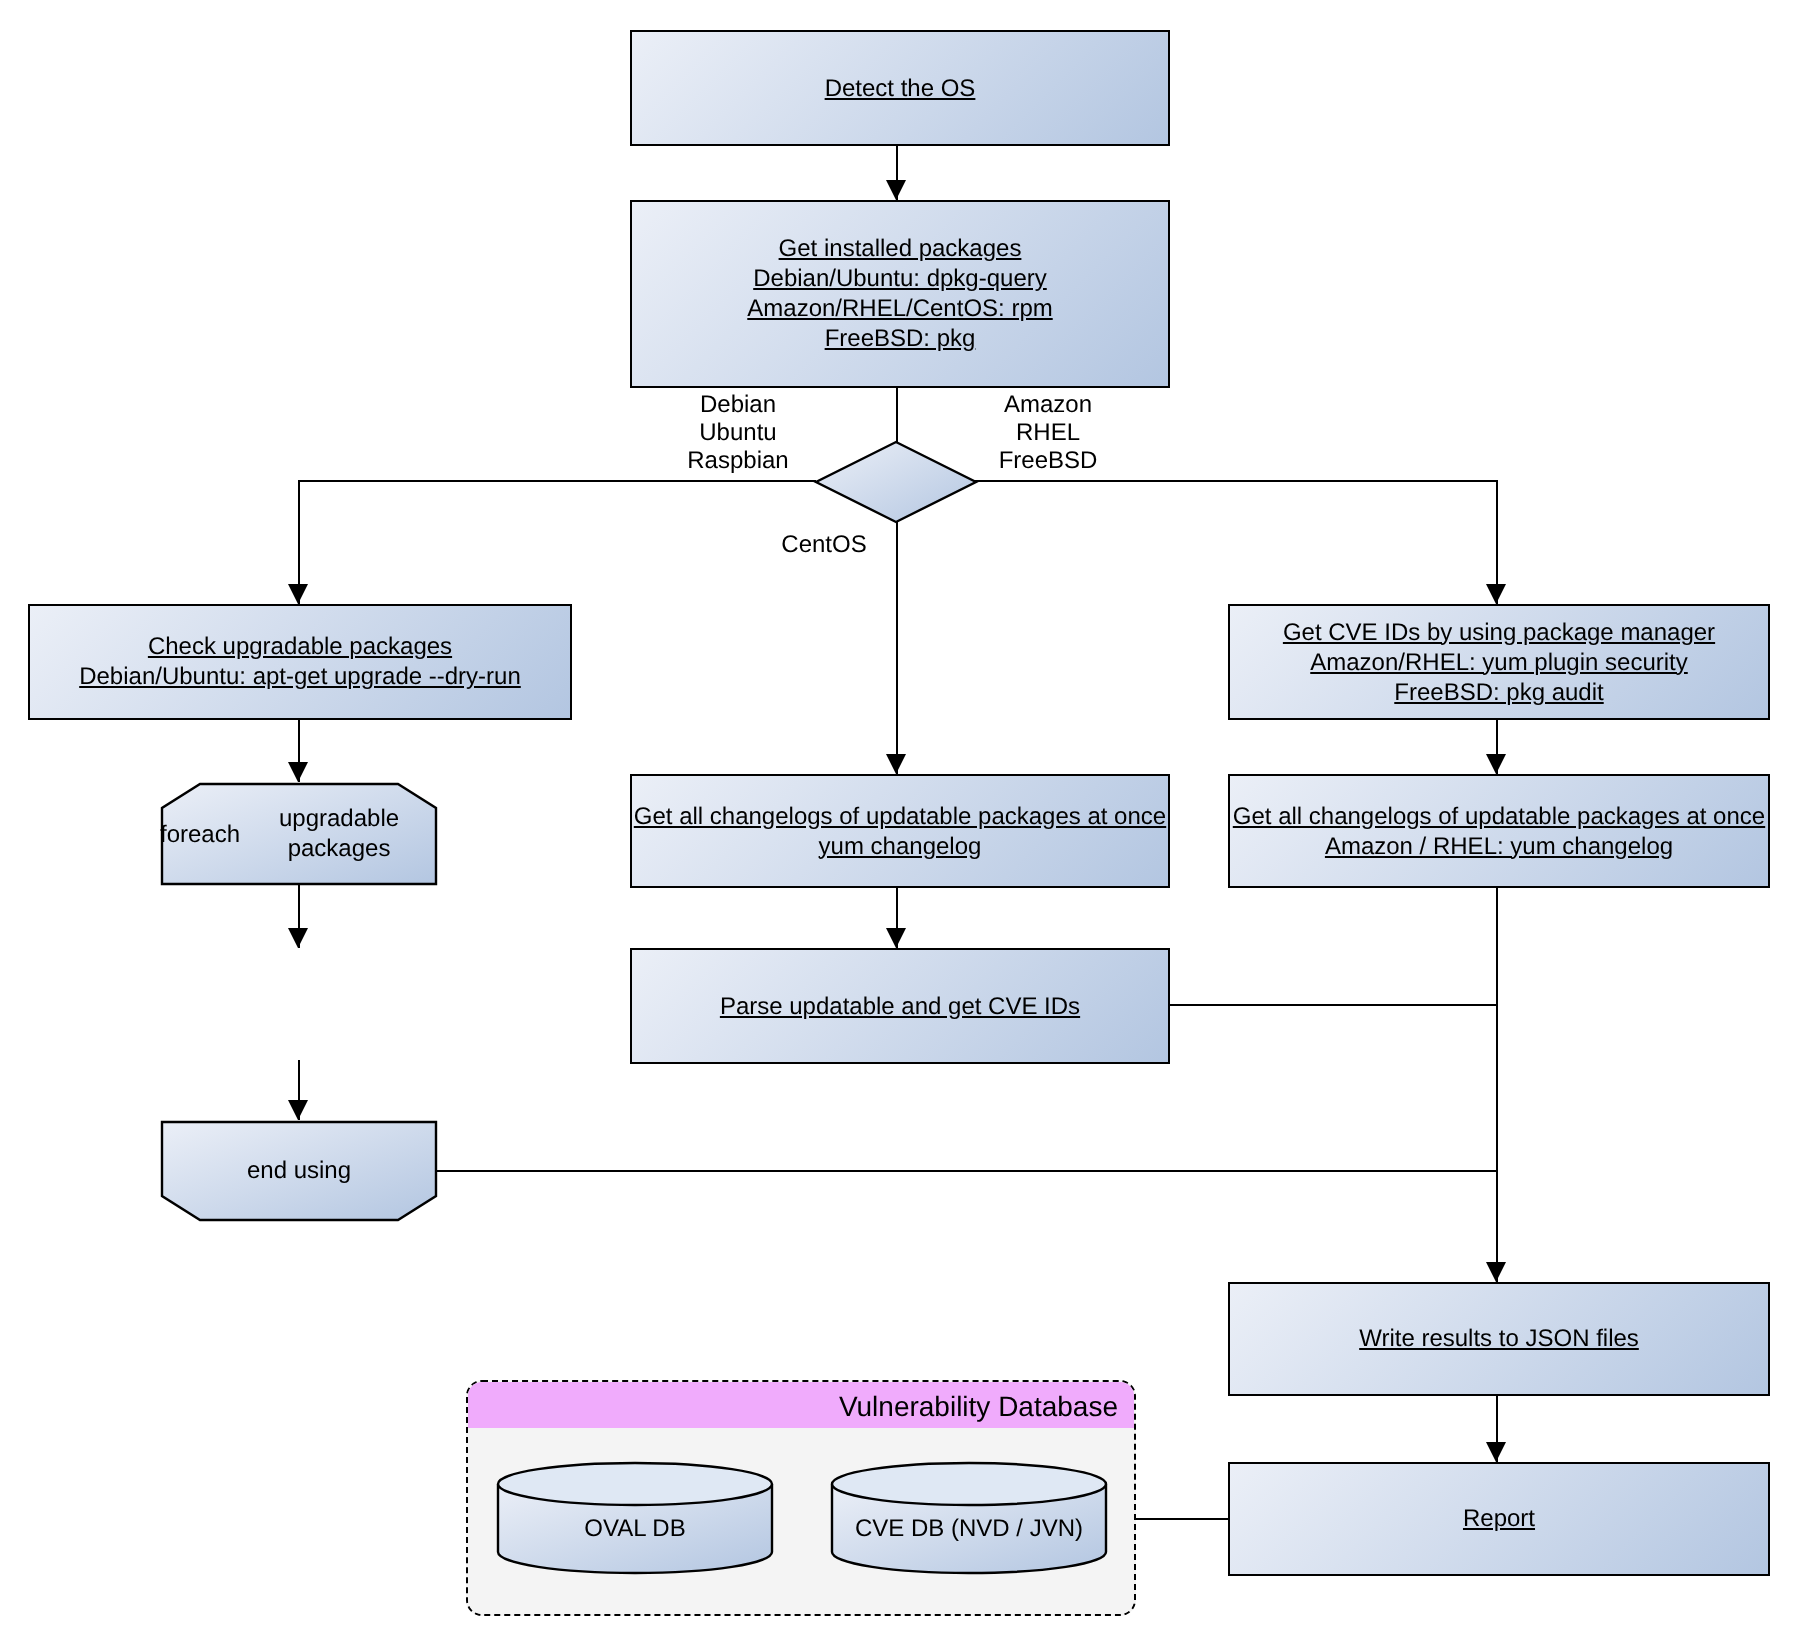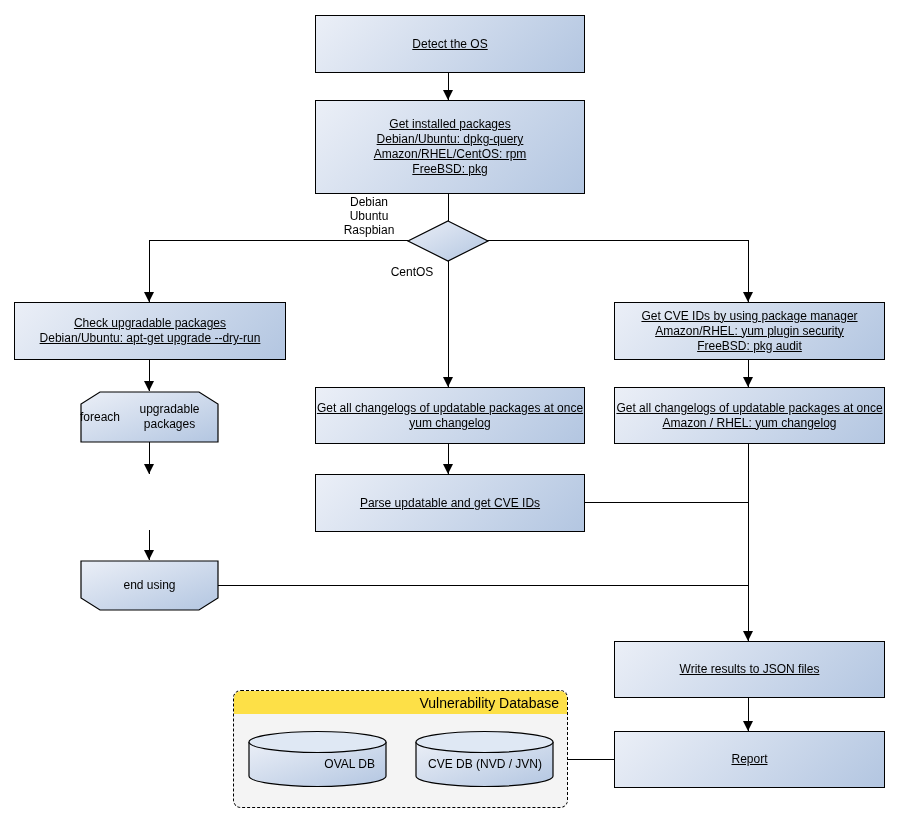--- a/index.html
+++ b/index.html
@@ -31,26 +31,26 @@
     display:flex;align-items:center;justify-content:center;
     text-align:center;line-height:15px;
   }
   .branch-label{position:absolute;text-align:center;line-height:14px;}
   
   .db-container{
     position:absolute;border:1px dashed #000;border-radius:8px;background:#f4f4f4;
     box-sizing:border-box;
   }
   .db-band{
-    position:absolute;left:0;top:0;width:100%;height:23px;background:#fde047;
+    position:absolute;left:0;top:0;width:100%;height:23px;background:#f0abfc;
     border-radius:7px 7px 0 0;display:flex;align-items:center;justify-content:flex-end;
     padding-right:8px;font-size:14px;box-sizing:border-box;
   }
   .cylinder{position:absolute;width:139px;height:58px;}
-  .cyl-label{position:absolute;left:0;right:12px;top:27px;text-align:right;white-space:nowrap;}
+  .cyl-label{position:absolute;left:0;right:0;top:27px;text-align:center;white-space:nowrap;}
 </style>
 </head>
 <body>
 
 <div class="canvas">
 
   <svg width="0" height="0" style="position:absolute">
     <defs>
       <linearGradient id="nodeGrad" x1="0%" y1="0%" x2="100%" y2="100%">
         <stop offset="0" stop-color="#ebeff7"></stop>
@@ -103,20 +103,25 @@
   <div class="shape-node" style="left:406px;top:219px;width:84px;height:44px">
     <svg width="84" height="44">
       <polygon points="42,2 82,22 42,42 2,22" fill="url(#nodeGrad)" stroke="#000" stroke-width="1.2"></polygon>
     </svg>
   </div>
 
   <div class="branch-label" style="left:324px;top:195px;width:90px">
     <div>Debian</div>
     <div>Ubuntu</div>
     <div>Raspbian</div>
+  </div>
+  <div class="branch-label" style="left:479px;top:195px;width:90px">
+    <div>Amazon</div>
+    <div>RHEL</div>
+    <div>FreeBSD</div>
   </div>
   <div class="branch-label" style="left:384px;top:265px;width:56px">CentOS</div>
 
   <div class="node" style="left:14px;top:302px;width:270px;height:56px">
     <div class="line">Check upgradable packages</div>
     <div class="line">Debian/Ubuntu: apt-get upgrade --dry-run</div>
   </div>
 
   <div class="shape-node" style="left:80px;top:391px;width:139px;height:52px">
     <svg width="139" height="52">

